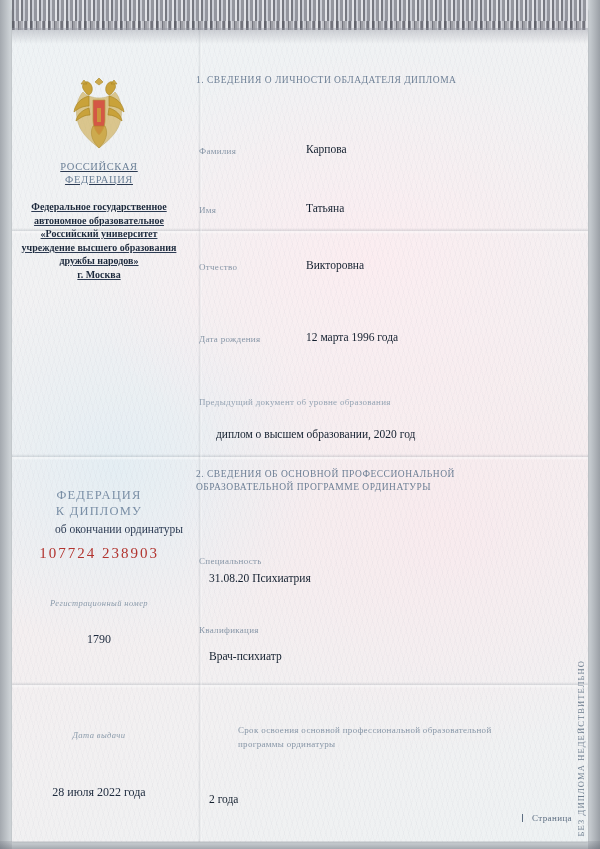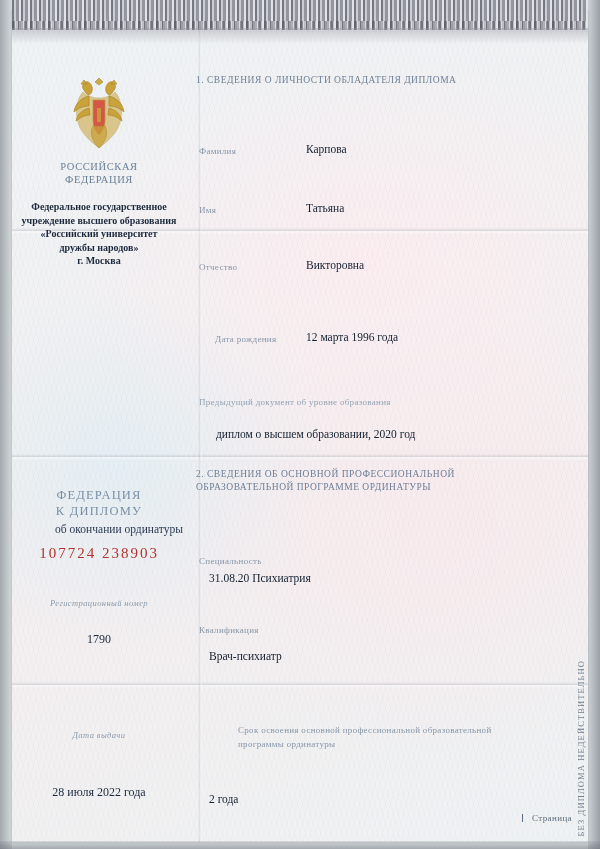--- a/index.html
+++ b/index.html
@@ -82,20 +82,21 @@
   }
 
   
   .left-col {
     position: absolute;
     left: 12px;
     top: 78px;
     width: 174px;
     text-align: center;
     color: #2b3a52;
+    text-decoration: underline;
   }
   .emblem {
     width: 64px;
     height: 76px;
     margin: 0 auto 6px auto;
   }
   .country {
     font-size: 10.5px;
     letter-spacing: 0.6px;
     color: #6a7f96;
@@ -199,21 +200,21 @@
     color: #14202f;
     font-family: "Liberation Serif", serif;
   }
 
   #lbl-surname  { left: 199px; top: 146px; }
   #val-surname  { left: 306px; top: 143px; }
   #lbl-name     { left: 199px; top: 205px; }
   #val-name     { left: 306px; top: 202px; }
   #lbl-patr     { left: 199px; top: 262px; }
   #val-patr     { left: 306px; top: 259px; }
-  #lbl-birth    { left: 199px; top: 334px; padding-left: 16px; }
+  #lbl-birth    { left: 199px; top: 334px; }
   #val-birth    { left: 306px; top: 331px; }
 
   #lbl-prevdoc  { left: 199px; top: 397px; width: 330px; color:#94a3b3; }
   #val-prevdoc  { left: 216px; top: 428px; }
 
   #lbl-spec     { left: 199px; top: 556px; }
   #val-spec     { left: 209px; top: 572px; }
   #lbl-qual     { left: 199px; top: 625px; }
   #val-qual     { left: 209px; top: 650px; font-family: Liberation Serif, serif; }
 
@@ -315,22 +316,23 @@
       </svg>
     </div>
 
     <div class="country">
       <div>РОССИЙСКАЯ</div>
       <div>ФЕДЕРАЦИЯ</div>
     </div>
 
     <div class="org">
       <div>Федеральное государственное</div>
+      <div>автономное образовательное</div>
+      <div>«Российский университет</div>
       <div>учреждение высшего образования</div>
-      <div>«Российский университет</div>
       <div>дружбы народов»</div>
       <div>г. Москва</div>
     </div>
   </div>
 
   <div class="appendix">
     <div class="appendix-1">ФЕДЕРАЦИЯ</div>
     <div class="appendix-1">К ДИПЛОМУ</div>
     <div class="appendix-2">об окончании ординатуры</div>
     <div class="docnum">107724 238903</div>

